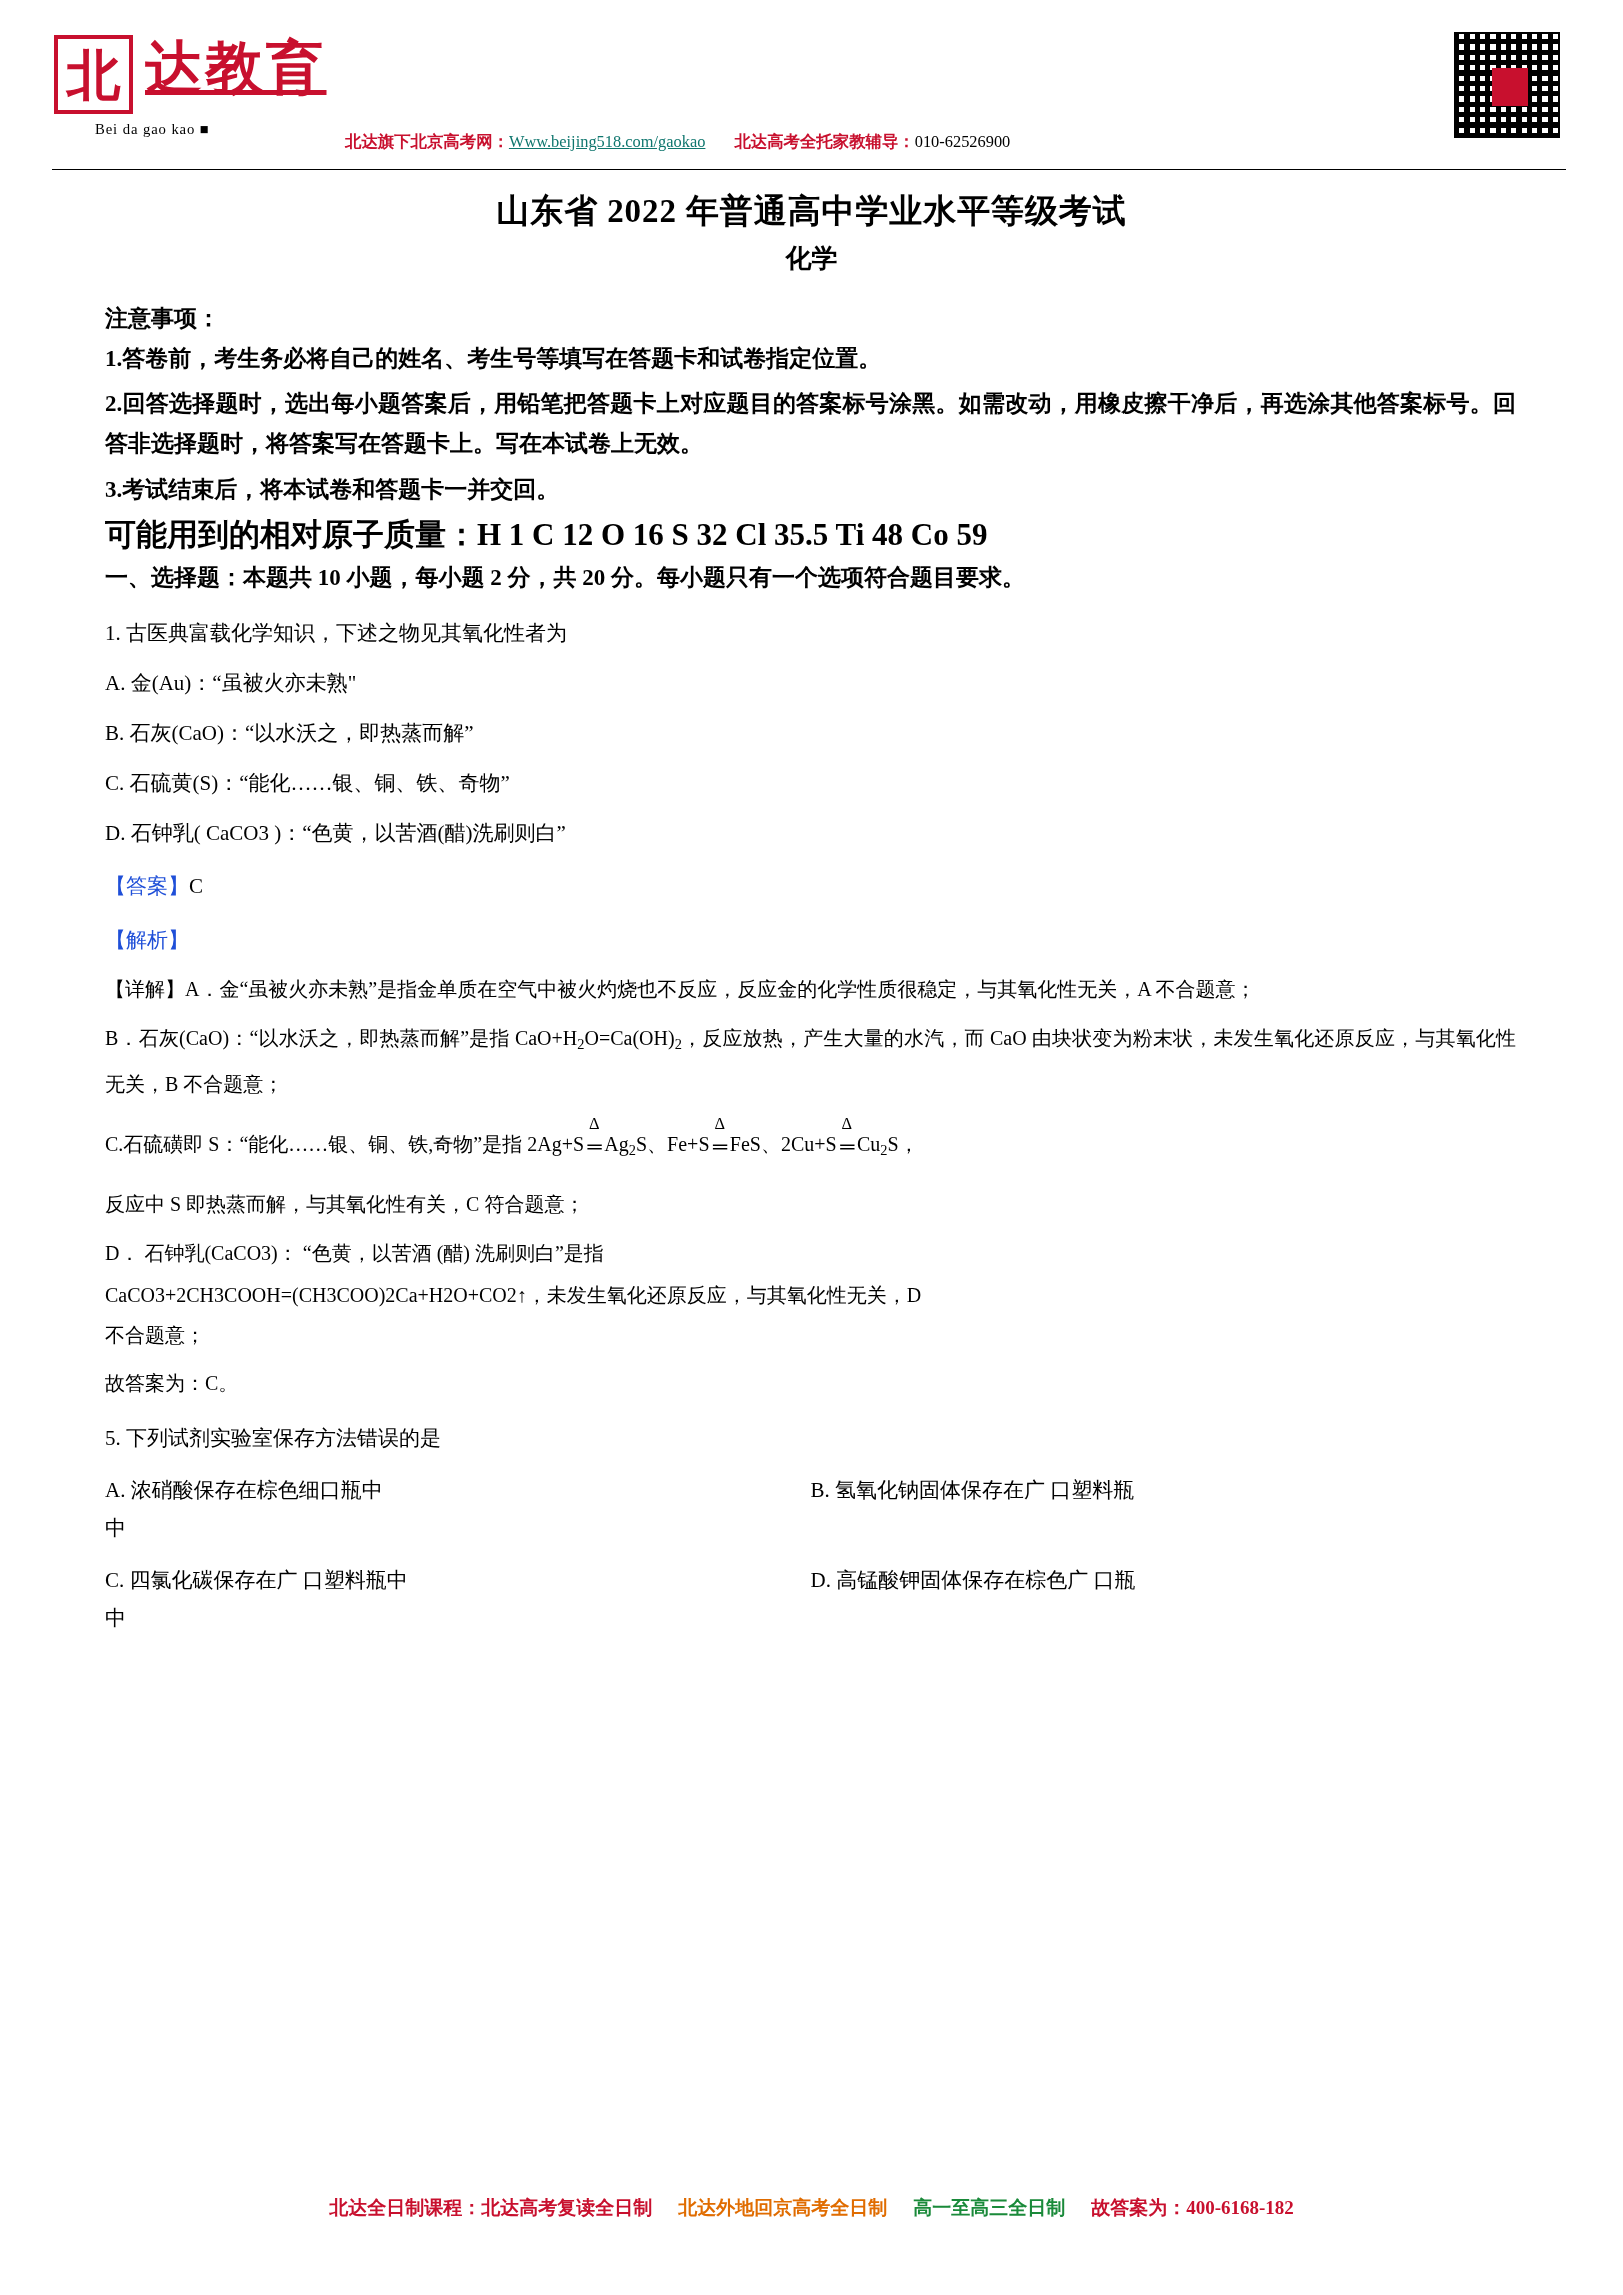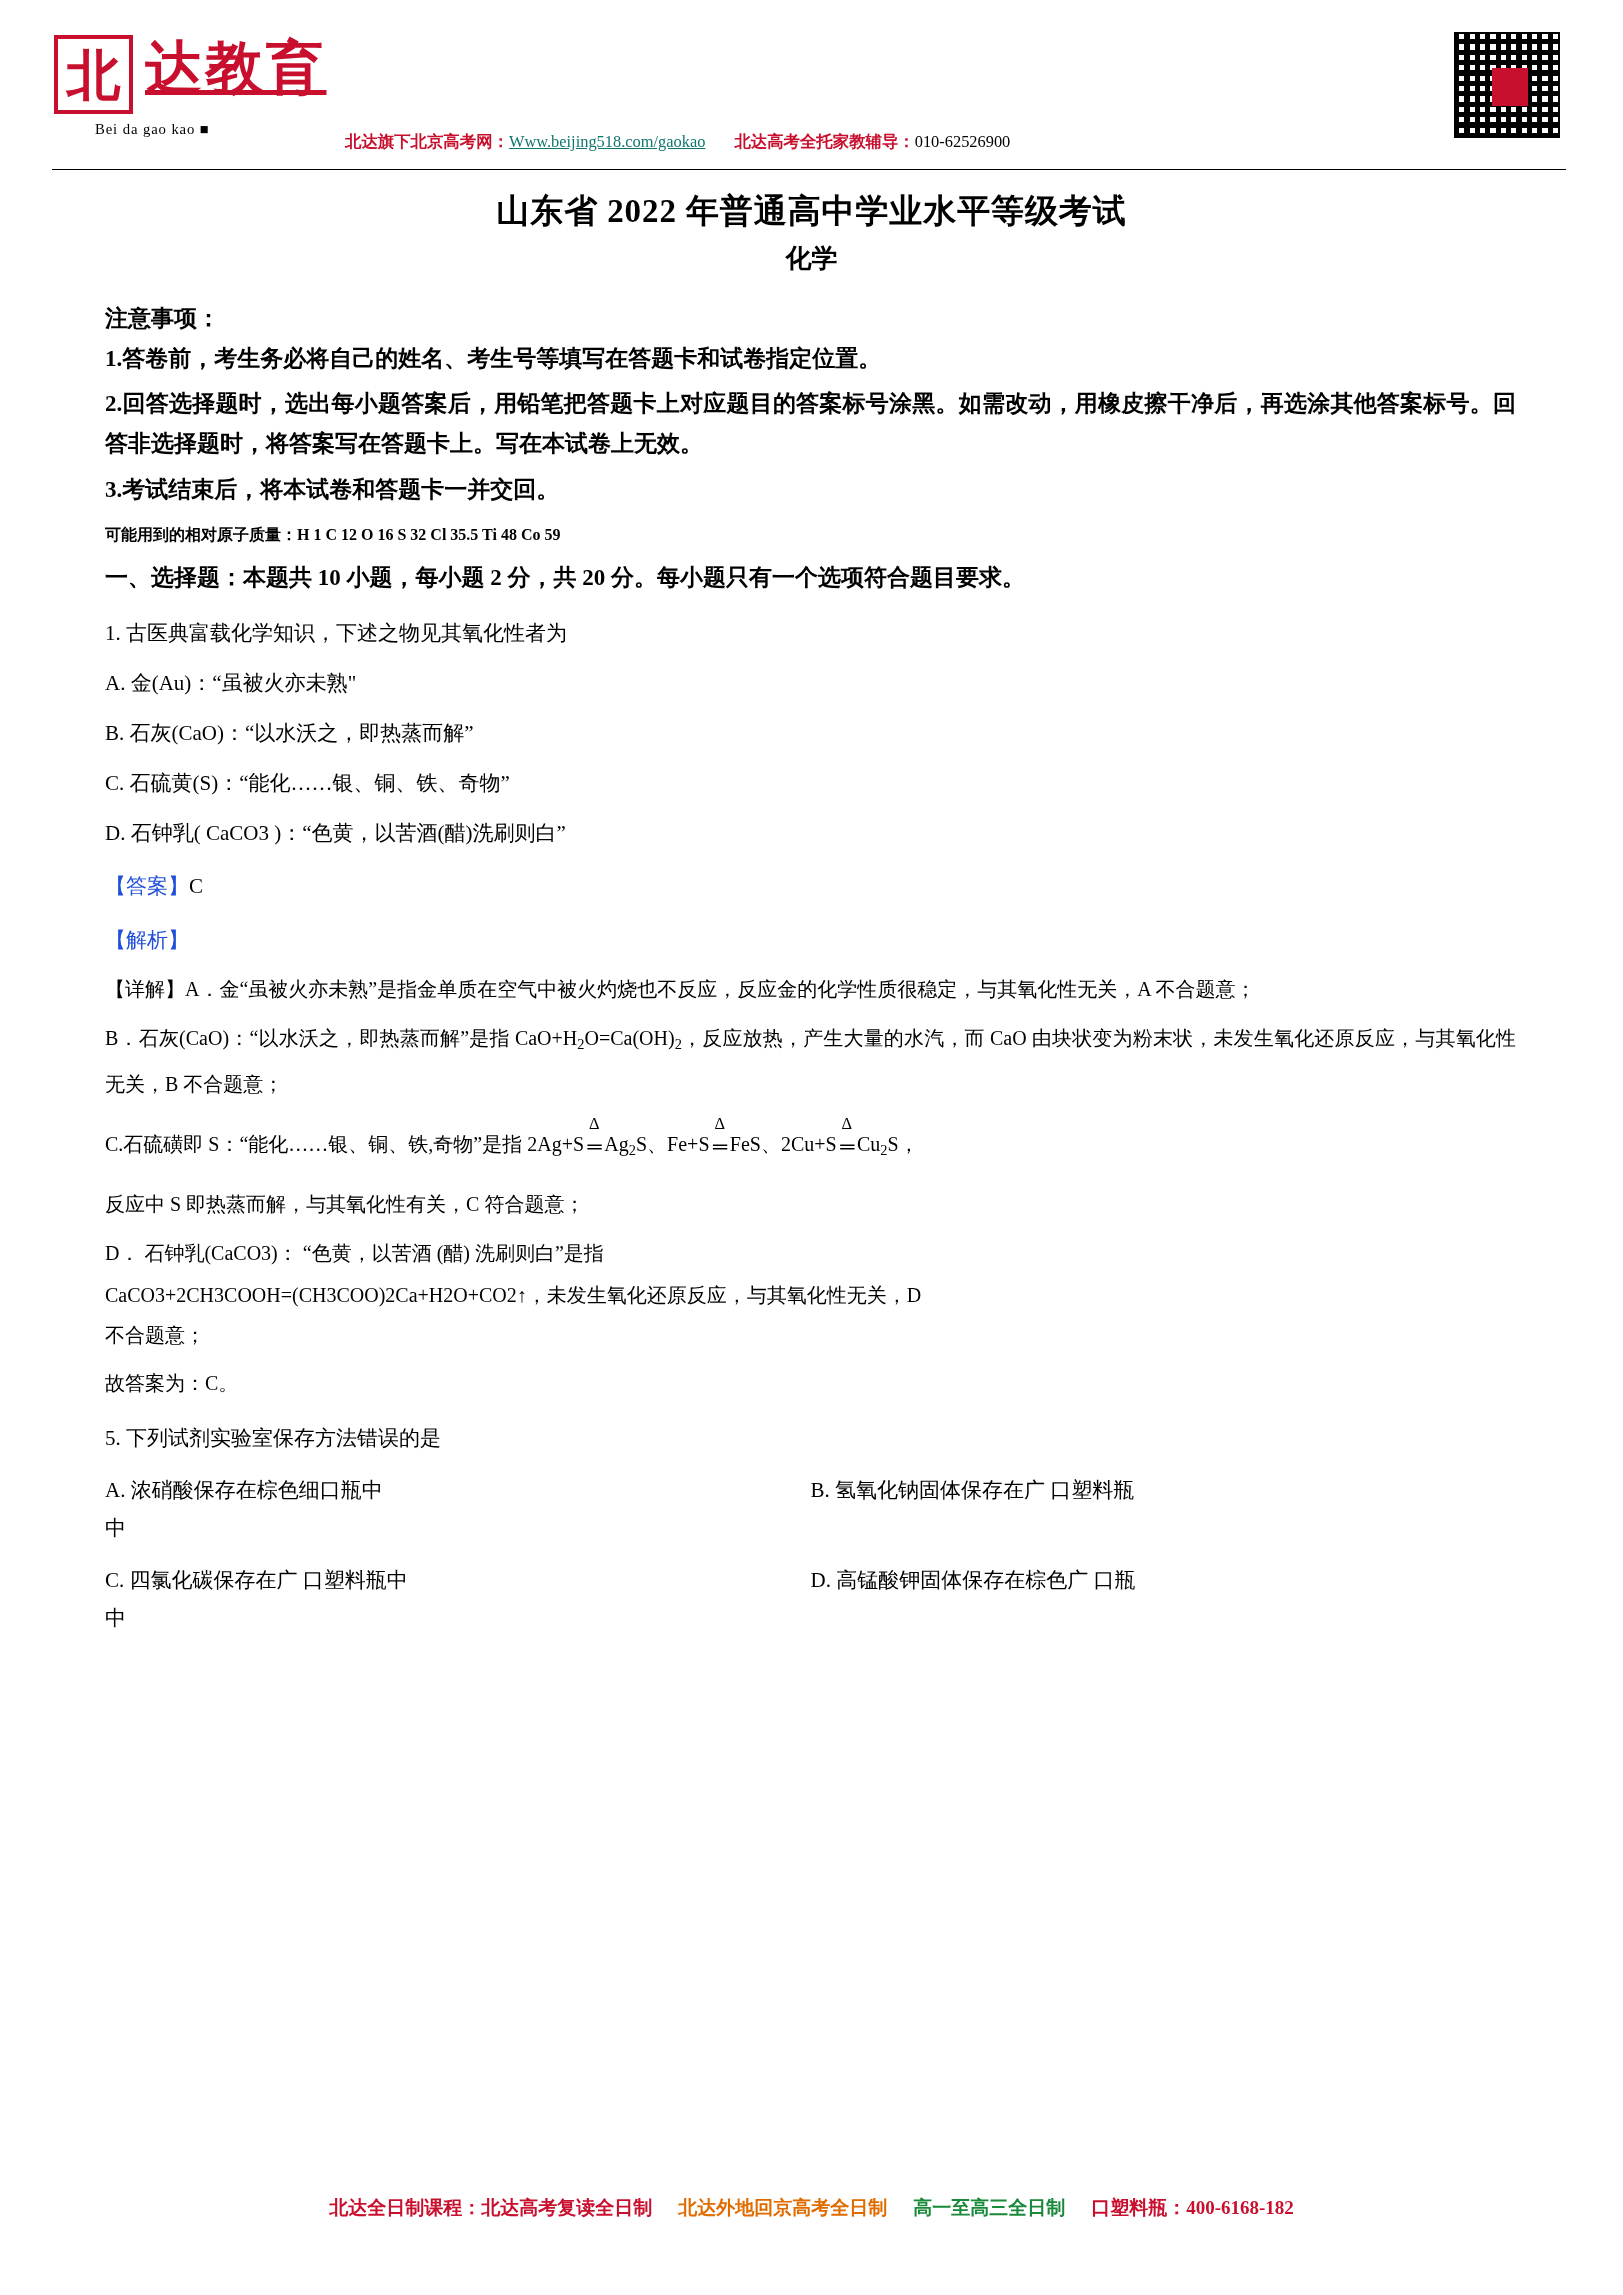--- a/index.html
+++ b/index.html
@@ -142,21 +142,21 @@
     margin-top: 19px;
   }
   .notice-item {
     font-size: 23px;
     font-weight: bold;
     line-height: 40px;
     margin-top: 5.2px;
     text-align: justify;
   }
   .mass-line {
-    font-size: 16px;
+    font-size: 31px;
     font-weight: bold;
     line-height: 40px;
     margin-top: 5.2px;
   }
   .section-head {
     font-size: 23px;
     font-weight: bold;
     line-height: 40px;
     margin-top: 3.5px;
     text-align: justify;
@@ -316,17 +316,17 @@
 
     <div class="two-col">
       <div class="c1">C. 四氯化碳保存在广 口塑料瓶中</div>
       <div class="c2">D. 高锰酸钾固体保存在棕色广 口瓶</div>
     </div>
     <div class="wrapline">中</div>
 
   </div>
 
   <div class="footer">
-    <span class="red">北达全日制课程：</span><span class="red">北达高考复读全日制</span><span class="gap"></span><span class="orange">北达外地回京高考全日制</span><span class="gap"></span><span class="green">高一至高三全日制</span><span class="gap"></span><span class="red">口塑料瓶：</span><span class="red">400-6168-182</span>
+    <span class="red">北达全日制课程：</span><span class="red">北达高考复读全日制</span><span class="gap"></span><span class="orange">北达外地回京高考全日制</span><span class="gap"></span><span class="green">高一至高三全日制</span><span class="gap"></span><span class="red">故答案为：</span><span class="red">400-6168-182</span>
   </div>
 
 </div>
 
 
 </body></html>

